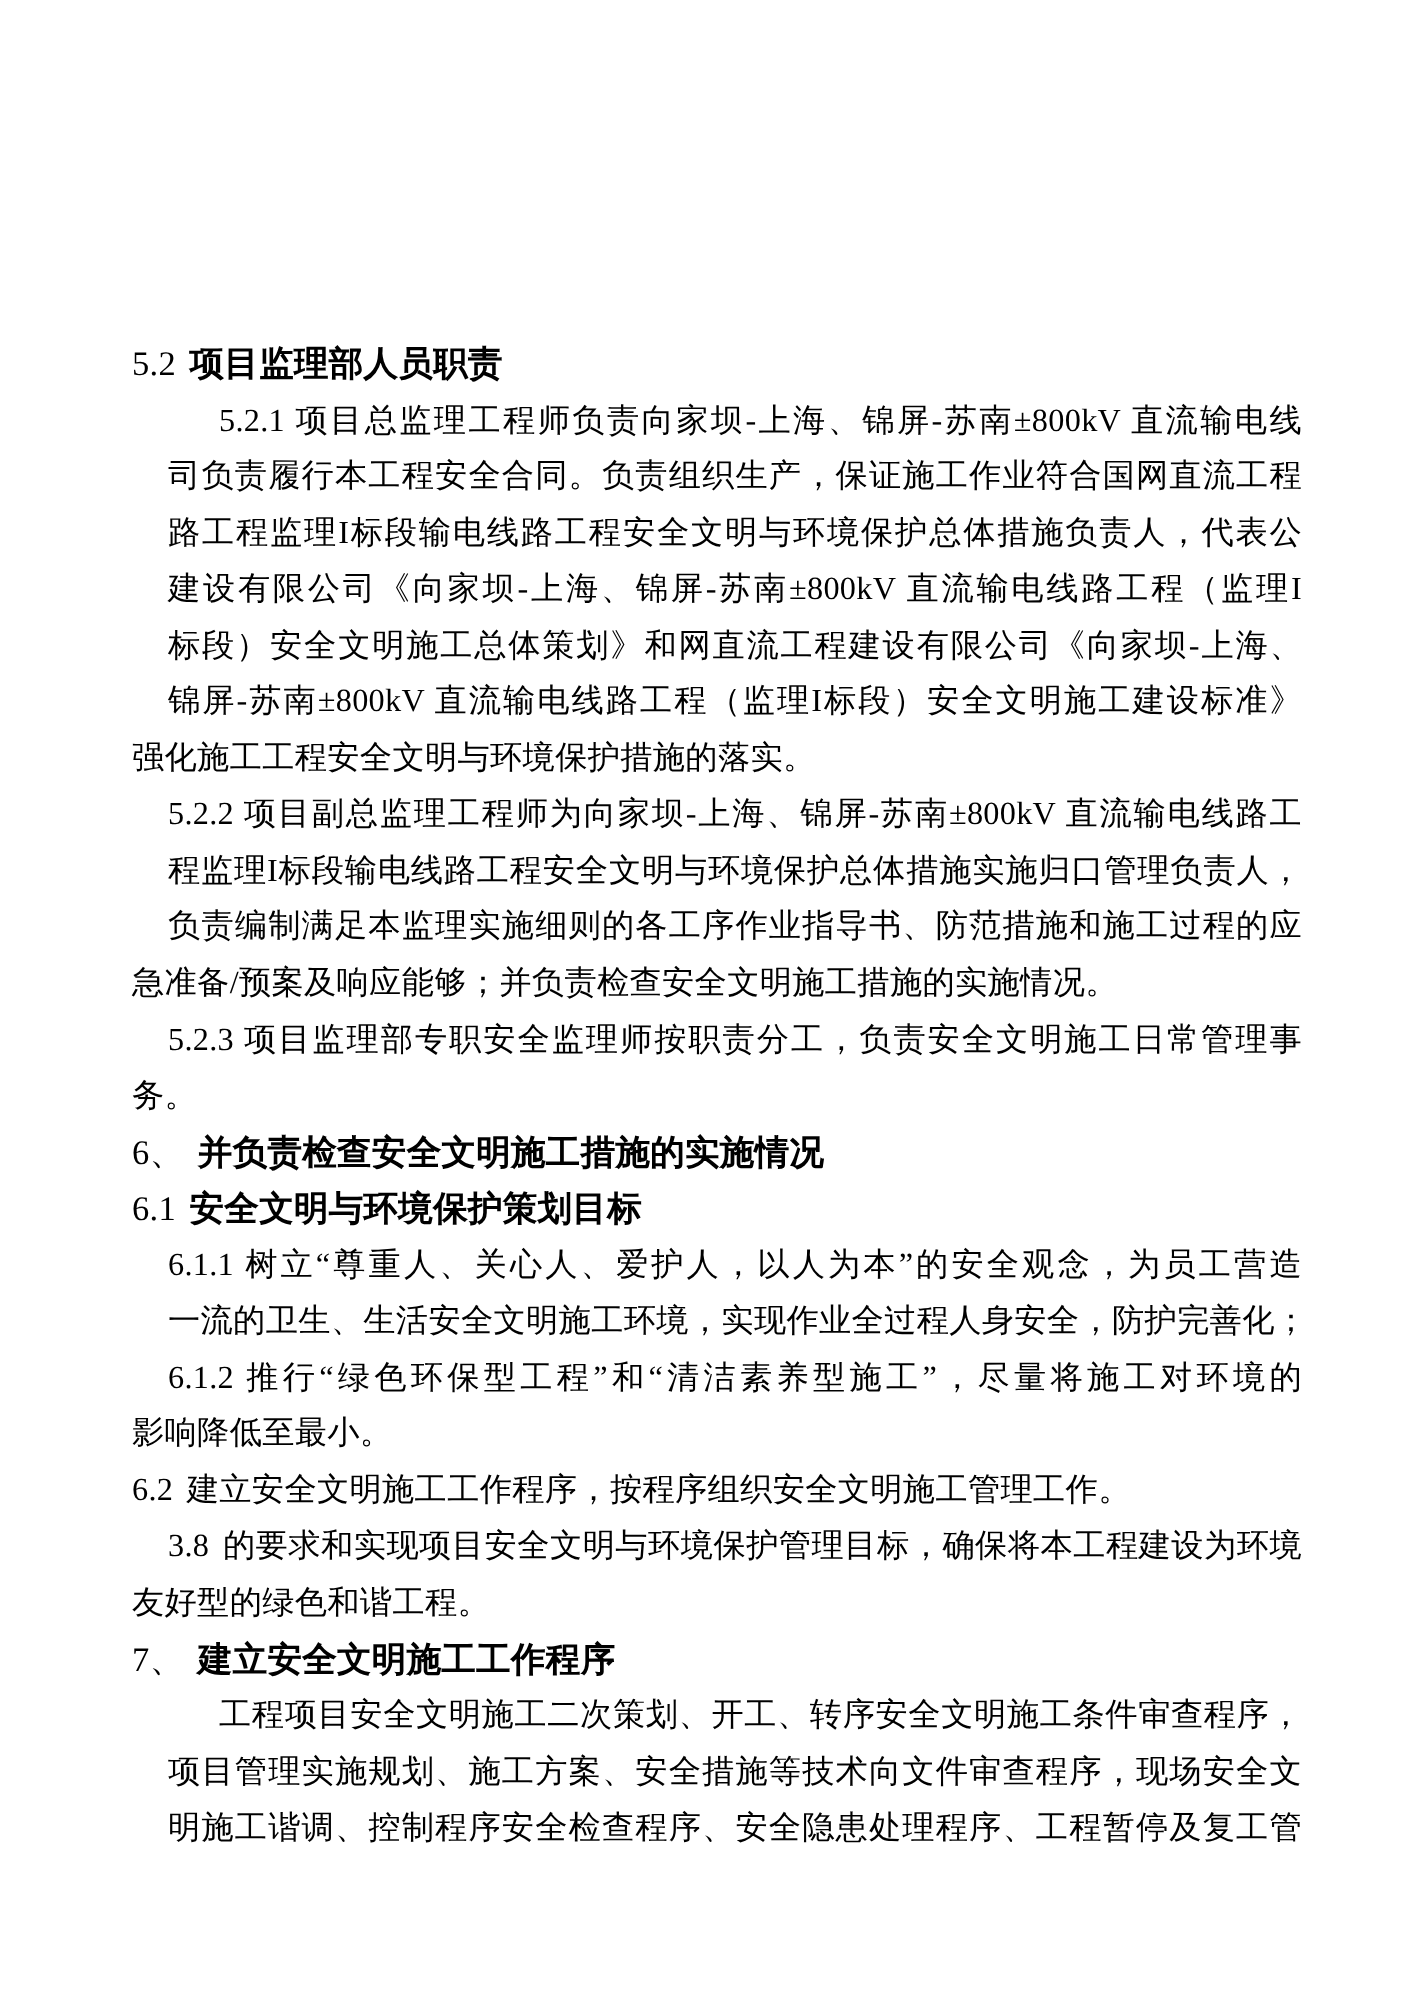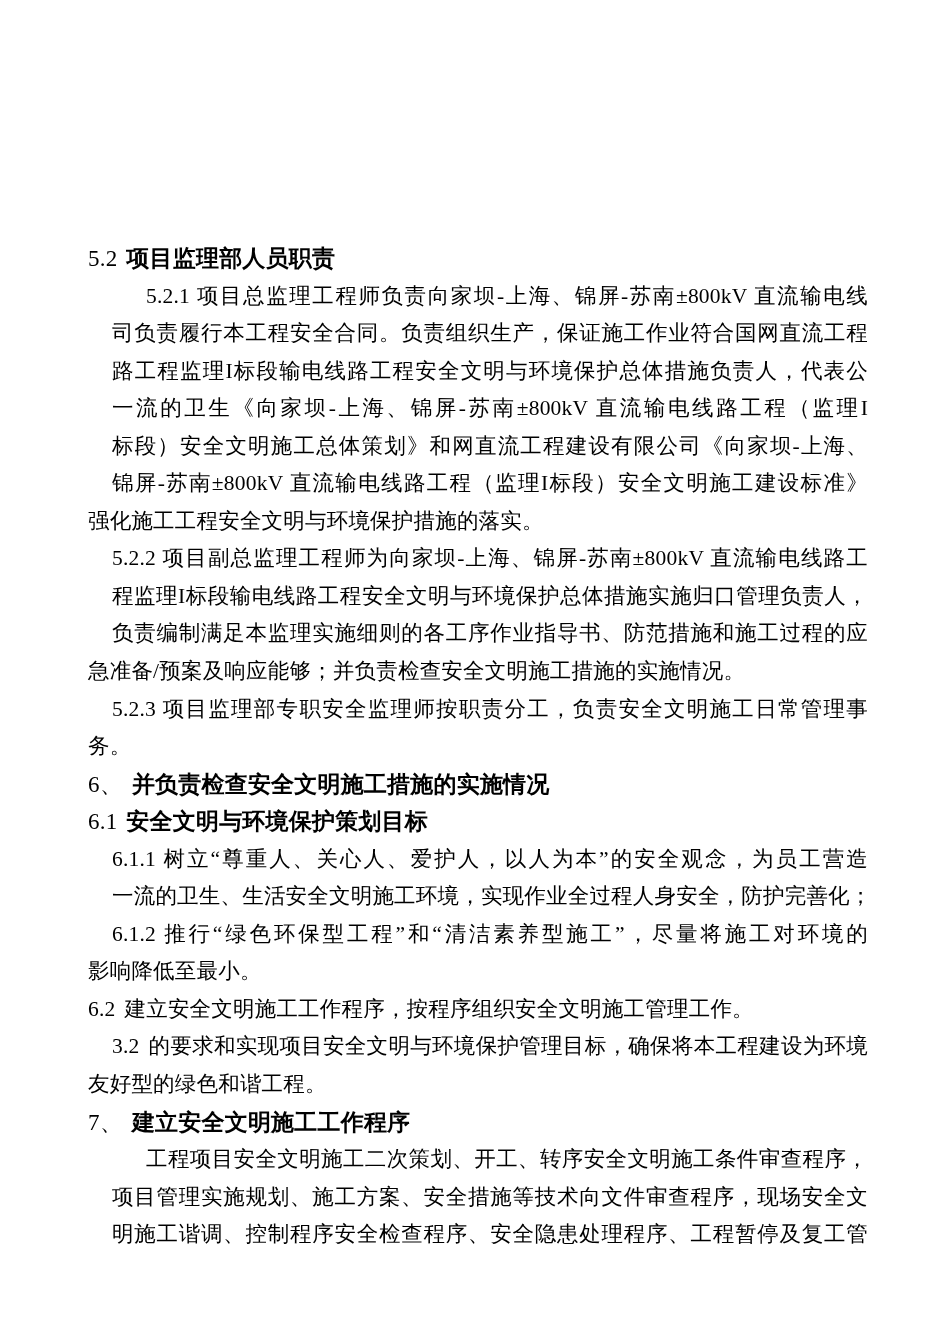--- a/index.html
+++ b/index.html
@@ -10,21 +10,21 @@
   body {
     position: relative;
     width: 950px;
     height: 1344px;
     overflow: hidden;
     font-family: "Liberation Serif", "DejaVu Serif", serif;
     color: #000000;
   }
   .page {
     position: absolute;
-    top: 240px;
+    top: 224px;
     left: 88px;
     width: 780px;
   }
   .line {
     font-size: 21.5px;
     line-height: 37.55px;
     text-align: justify;
     white-space: nowrap;
     letter-spacing: 0.2px;
   }
@@ -51,36 +51,36 @@
   }
 </style>
 </head>
 <body>
 
 <div class="page">
     <div class="line heading"><span class="num">5.2</span><span class="txt">项目监理部人员职责</span></div>
     <div class="line just indent"><span class="txt">5.2.1 项目总监理工程师负责向家坝-上海、锦屏-苏南±800kV 直流输电线</span></div>
     <div class="line just"><span class="txt">司负责履行本工程安全合同。负责组织生产，保证施工作业符合国网直流工程</span></div>
     <div class="line just"><span class="txt">路工程监理I标段输电线路工程安全文明与环境保护总体措施负责人，代表公</span></div>
-    <div class="line just"><span class="txt">一流的卫生《向家坝-上海、锦屏-苏南±800kV 直流输电线路工程（监理I</span></div>
+    <div class="line just"><span class="txt">建设有限公司《向家坝-上海、锦屏-苏南±800kV 直流输电线路工程（监理I</span></div>
     <div class="line just"><span class="txt">标段）安全文明施工总体策划》和网直流工程建设有限公司《向家坝-上海、</span></div>
     <div class="line just"><span class="txt">锦屏-苏南±800kV 直流输电线路工程（监理I标段）安全文明施工建设标准》</span></div>
     <div class="line"><span class="txt">强化施工工程安全文明与环境保护措施的落实。</span></div>
     <div class="line just"><span class="txt">5.2.2 项目副总监理工程师为向家坝-上海、锦屏-苏南±800kV 直流输电线路工</span></div>
     <div class="line just"><span class="txt">程监理I标段输电线路工程安全文明与环境保护总体措施实施归口管理负责人，</span></div>
     <div class="line just"><span class="txt">负责编制满足本监理实施细则的各工序作业指导书、防范措施和施工过程的应</span></div>
     <div class="line"><span class="txt">急准备/预案及响应能够；并负责检查安全文明施工措施的实施情况。</span></div>
     <div class="line just"><span class="txt">5.2.3 项目监理部专职安全监理师按职责分工，负责安全文明施工日常管理事</span></div>
     <div class="line"><span class="txt">务。</span></div>
     <div class="line heading"><span class="num">6、</span><span class="txt">并负责检查安全文明施工措施的实施情况</span></div>
     <div class="line heading"><span class="num">6.1</span><span class="txt">安全文明与环境保护策划目标</span></div>
     <div class="line just"><span class="txt">6.1.1 树立“尊重人、关心人、爱护人，以人为本”的安全观念，为员工营造</span></div>
     <div class="line just"><span class="txt">一流的卫生、生活安全文明施工环境，实现作业全过程人身安全，防护完善化；</span></div>
     <div class="line just"><span class="txt">6.1.2 推行“绿色环保型工程”和“清洁素养型施工”，尽量将施工对环境的</span></div>
     <div class="line"><span class="txt">影响降低至最小。</span></div>
     <div class="line bold"><span class="num">6.2</span><span class="txt">建立安全文明施工工作程序，按程序组织安全文明施工管理工作。</span></div>
-    <div class="line bold just"><span class="num">3.2</span><span class="txt">的要求和实现项目安全文明与环境保护管理目标，确保将本工程建设为环境</span></div>
+    <div class="line bold just"><span class="num">3.8</span><span class="txt">的要求和实现项目安全文明与环境保护管理目标，确保将本工程建设为环境</span></div>
     <div class="line bold"><span class="txt">友好型的绿色和谐工程。</span></div>
     <div class="line heading"><span class="num">7、</span><span class="txt">建立安全文明施工工作程序</span></div>
     <div class="line just indent"><span class="txt">工程项目安全文明施工二次策划、开工、转序安全文明施工条件审查程序，</span></div>
     <div class="line just"><span class="txt">项目管理实施规划、施工方案、安全措施等技术向文件审查程序，现场安全文</span></div>
     <div class="line just"><span class="txt">明施工谐调、控制程序安全检查程序、安全隐患处理程序、工程暂停及复工管</span></div>
   </div>
 
 </body></html>

